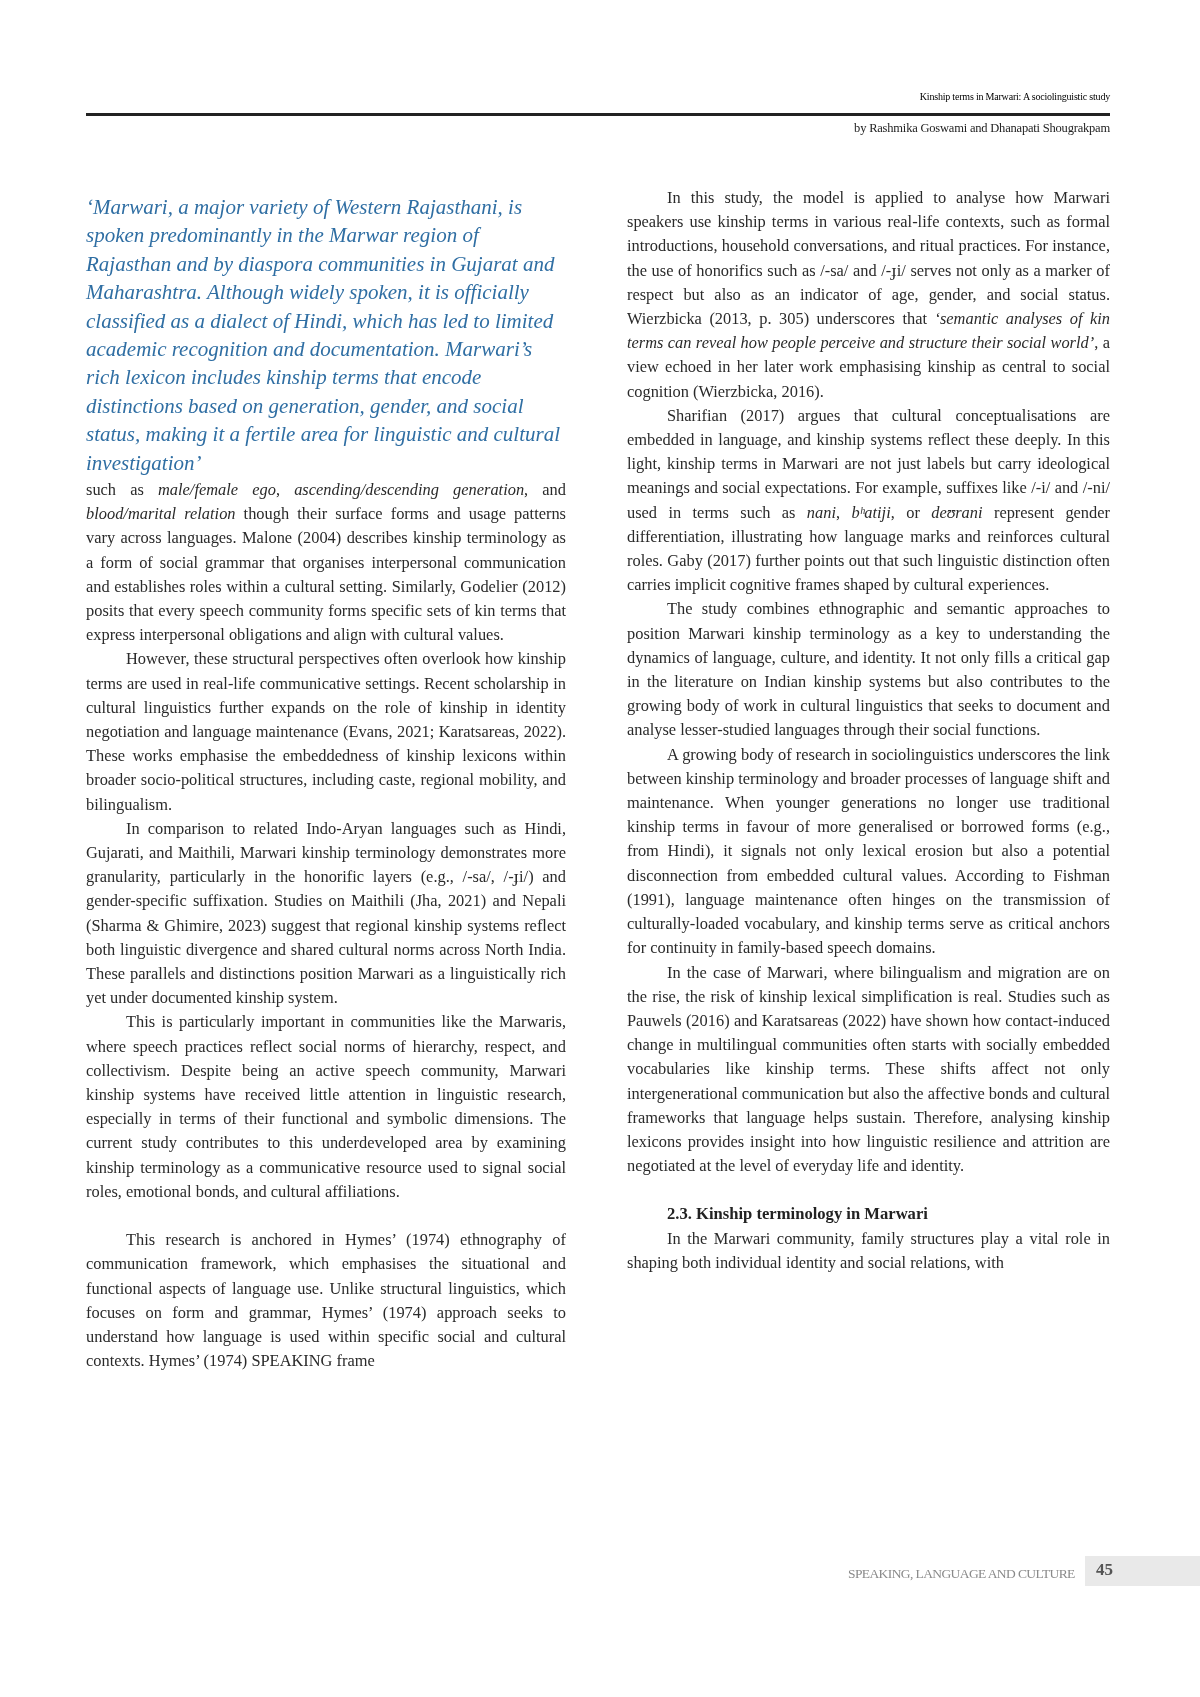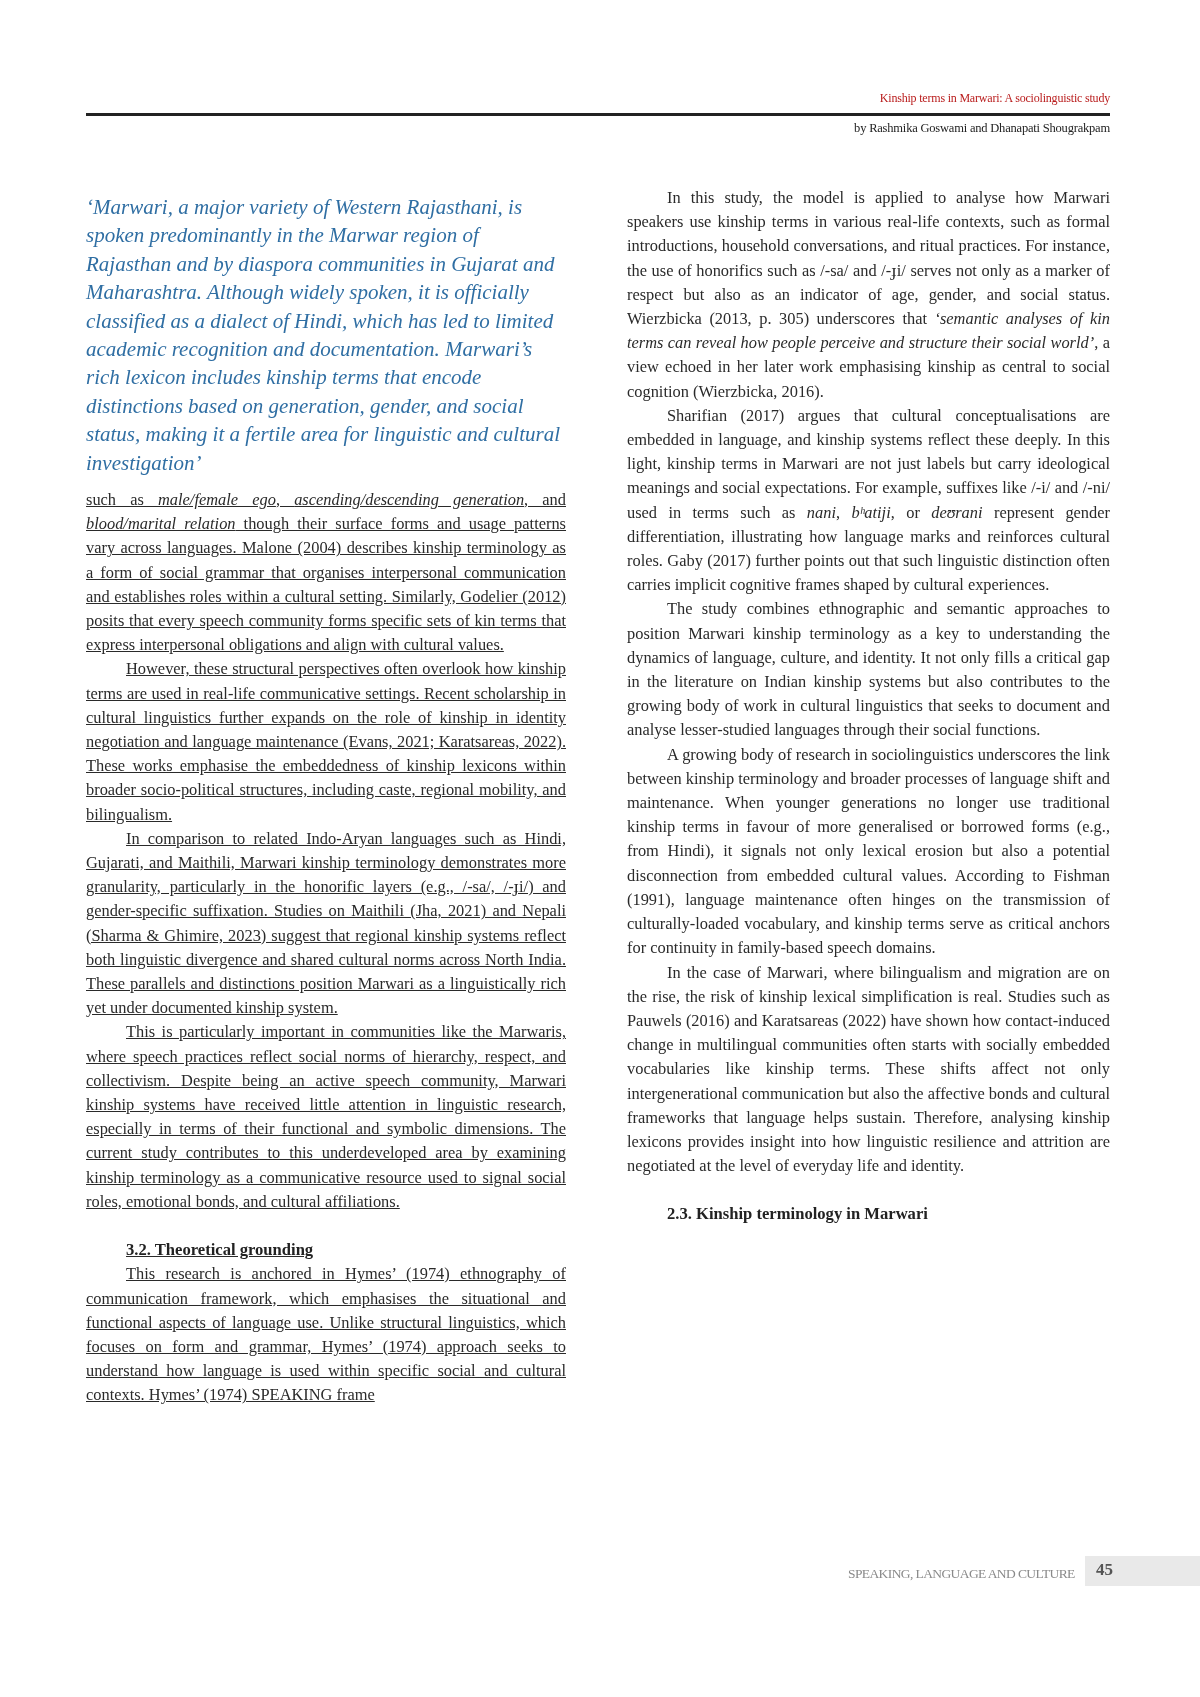--- a/index.html
+++ b/index.html
@@ -3,21 +3,21 @@
   <meta charset="utf-8">
   <style>
     html, body { margin: 0; padding: 0; background: #ffffff; }
     body {
       width: 1200px; height: 1697px; position: relative; overflow: hidden;
       font-family: "Liberation Serif", "DejaVu Serif", serif;
       color: #2a2a2a;
     }
     .running-title {
       position: absolute; right: 90px; top: 91px;
-      font-size: 12px; letter-spacing: -0.2px; color: #b91c1c;
+      font-size: 10px; letter-spacing: -0.2px; color: #000000;
       font-family: "Liberation Serif", serif;
     }
     .header-rule {
       position: absolute; left: 86px; width: 1024px; top: 113px;
       height: 3px; background: #222;
     }
     .running-authors {
       position: absolute; right: 90px; top: 121px;
       font-size: 12.5px; letter-spacing: -0.2px; color: #222; margin-left: 16px;
     }
@@ -58,35 +58,35 @@
   </style>
 </head>
 <body>
 
 <div class="running-title">Kinship terms in Marwari: A sociolinguistic study</div>
 <div class="header-rule"></div>
 <div class="running-authors">by Rashmika Goswami and Dhanapati Shougrakpam</div>
 
 <div class="pullquote">‘Marwari, a major variety of Western Rajasthani, is spoken predominantly in the Marwar region of Rajasthan and by diaspora communities in Gujarat and Maharashtra. Although widely spoken, it is officially classified as a dialect of Hindi, which has led to limited academic recognition and documentation. Marwari’s rich lexicon includes kinship terms that encode distinctions based on generation, gender, and social status, making it a fertile area for linguistic and cultural investigation’</div>
 
-<div class="col col-left" style="top:488px;text-decoration:underline;">
+<div class="col col-left" style="top:478px;">
   <p><span>such as </span><em>male/female ego</em><span>, </span><em>ascending/descending generation</em><span>, and </span><em>blood/marital relation</em><span> though their surface forms and usage pat­terns vary across languages. Malone (2004) describes kinship terminology as a form of social grammar that organises interper­sonal communication and establishes roles within a cultural set­ting. Similarly, Godelier (2012) posits that every speech com­munity forms specific sets of kin terms that express interperson­al obligations and align with cultural values.</span></p>
   <p class="indent">However, these structural perspectives often overlook how kinship terms are used in real-life communicative settings. Recent scholarship in cultural linguistics further expands on the role of kinship in identity negotiation and language maintenance (Evans, 2021; Karatsareas, 2022). These works emphasise the embeddedness of kinship lexicons within broader socio-political structures, including caste, regional mobility, and bilingualism.</p>
   <p class="indent">In comparison to related Indo-Aryan languages such as Hindi, Gujarati, and Maithili, Marwari kinship terminology demonstrates more granularity, particularly in the honorific lay­ers (e.g., /-sa/, /-ɟi/) and gender-specific suffixation. Studies on Maithili (Jha, 2021) and Nepali (Sharma &amp; Ghimire, 2023) sug­gest that regional kinship systems reflect both linguistic diver­gence and shared cultural norms across North India. These par­allels and distinctions position Marwari as a linguistically rich yet under documented kinship system.</p>
   <p class="indent">This is particularly important in communities like the Mar­waris, where speech practices reflect social norms of hierarchy, respect, and collectivism. Despite being an active speech com­munity, Marwari kinship systems have received little attention in linguistic research, especially in terms of their functional and symbolic dimensions. The current study contributes to this un­derdeveloped area by examining kinship terminology as a com­municative resource used to signal social roles, emotional bonds, and cultural affiliations.</p>
   <div class="gap"></div>
-  <p class="heading">3.2. Theoretical grounding</p>
   <p class="indent">This research is anchored in Hymes’ (1974) ethnography of communication framework, which emphasises the situational and functional aspects of language use. Unlike structural linguist­ics, which focuses on form and grammar, Hymes’ (1974) ap­proach seeks to understand how language is used within specific social and cultural contexts. Hymes’ (1974) SPEAKING frame­</p>
 </div>
 
 <div class="col col-right" style="top:186px;">
   <p class="indent"><span>In this study, the model is applied to analyse how Marwari speakers use kinship terms in various real-life contexts, such as formal introductions, household conversations, and ritual prac­tices. For instance, the use of honorifics such as /-sa/ and /-ɟi/ serves not only as a marker of respect but also as an indicator of age, gender, and social status. Wierzbicka (2013, p. 305) under­scores that </span><em>‘semantic analyses of kin terms can reveal how people perceive and structure their social world’</em><span>, a view echoed in her later work emphasising kinship as central to social cognition (Wierzbicka, 2016).</span></p>
   <p class="indent"><span>Sharifian (2017) argues that cultural conceptualisations are embedded in language, and kinship systems reflect these deeply. In this light, kinship terms in Marwari are not just labels but carry ideological meanings and social expectations. For example, suffixes like /-i/ and /-ni/ used in terms such as </span><em>nani</em><span>, </span><em>bʰatiji</em><span>, or </span><em>deʊrani</em><span> represent gender differentiation, illustrating how lan­guage marks and reinforces cultural roles. Gaby (2017) further points out that such linguistic distinction often carries implicit cognitive frames shaped by cultural experiences.</span></p>
   <p class="indent">The study combines ethnographic and semantic ap­proaches to position Marwari kinship terminology as a key to understanding the dynamics of language, culture, and identity. It not only fills a critical gap in the literature on Indian kinship sys­tems but also contributes to the growing body of work in cultur­al linguistics that seeks to document and analyse lesser-studied languages through their social functions.</p>
   <p class="indent">A growing body of research in sociolinguistics underscores the link between kinship terminology and broader processes of language shift and maintenance. When younger generations no longer use traditional kinship terms in favour of more general­ised or borrowed forms (e.g., from Hindi), it signals not only lex­ical erosion but also a potential disconnection from embedded cultural values. According to Fishman (1991), language main­tenance often hinges on the transmission of culturally-loaded vocabulary, and kinship terms serve as critical anchors for con­tinuity in family-based speech domains.</p>
   <p class="indent">In the case of Marwari, where bilingualism and migration are on the rise, the risk of kinship lexical simplification is real. Studies such as Pauwels (2016) and Karatsareas (2022) have shown how contact-induced change in multilingual communities often starts with socially embedded vocabularies like kinship terms. These shifts affect not only intergenerational communica­tion but also the affective bonds and cultural frameworks that language helps sustain. Therefore, analysing kinship lexicons provides insight into how linguistic resilience and attrition are negotiated at the level of everyday life and identity.</p>
   <div class="gap"></div>
   <p class="heading">2.3. Kinship terminology in Marwari</p>
+  <p class="indent">In the Marwari community, family structures play a vital role in shaping both individual identity and social relations, with</p>
 </div>
 
 <div class="footer-journal">SPEAKING, LANGUAGE AND CULTURE</div>
 <div class="page-box"></div>
 <div class="page-number">45</div>
 
 </body></html>

